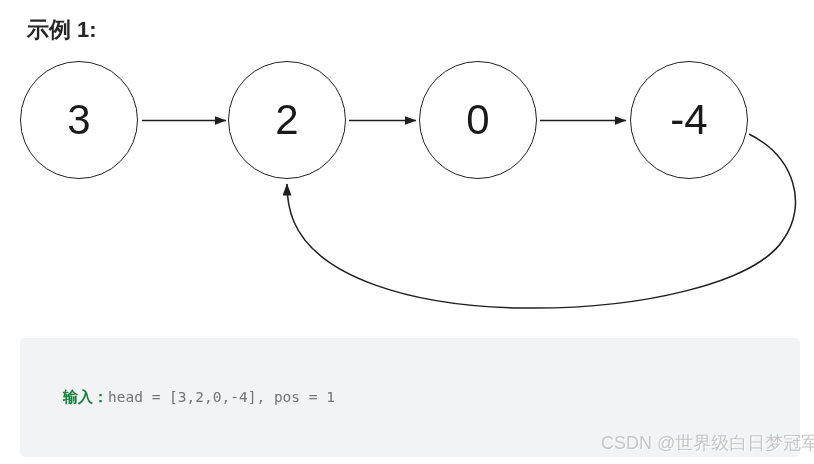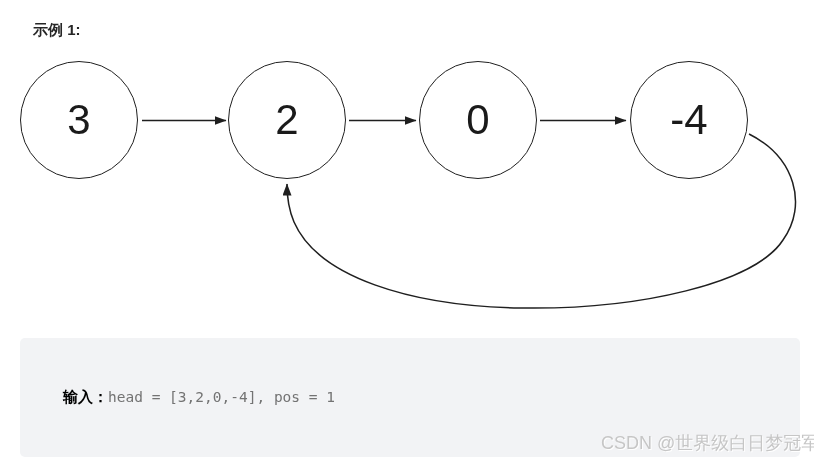--- a/index.html
+++ b/index.html
@@ -12,22 +12,22 @@
     position: relative;
     width: 814px;
     height: 464px;
     background: #ffffff;
     overflow: hidden;
   }
   .example-title {
     position: absolute;
     left: 21px;
     top: 9px;
-    margin: 12px;
-    font-size: 15px;
+    margin: 6px;
+    font-size: 22px;
     font-weight: 700;
     color: #262626;
     font-family: "Liberation Sans", sans-serif;
     text-align: right;
   }
   .arrows-layer {
     position: absolute;
     left: 0;
     top: 0;
     width: 814px;
@@ -69,21 +69,21 @@
     border-radius: 5px;
     padding: 12px 16px 0 18px;
   }
   .io-row {
     line-height: 31px;
     font-size: 15px;
     white-space: pre;
   }
   .io-label {
     font-weight: 700;
-    color: #000000;
+    color: #15803d;
     font-family: Liberation Serif, serif;
   }
   .io-code {
     font-family: "DejaVu Sans Mono", monospace;
     font-size: 14.5px;
     color: #737373;
   }
   .watermark {
     position: absolute;
     left: 565px;

